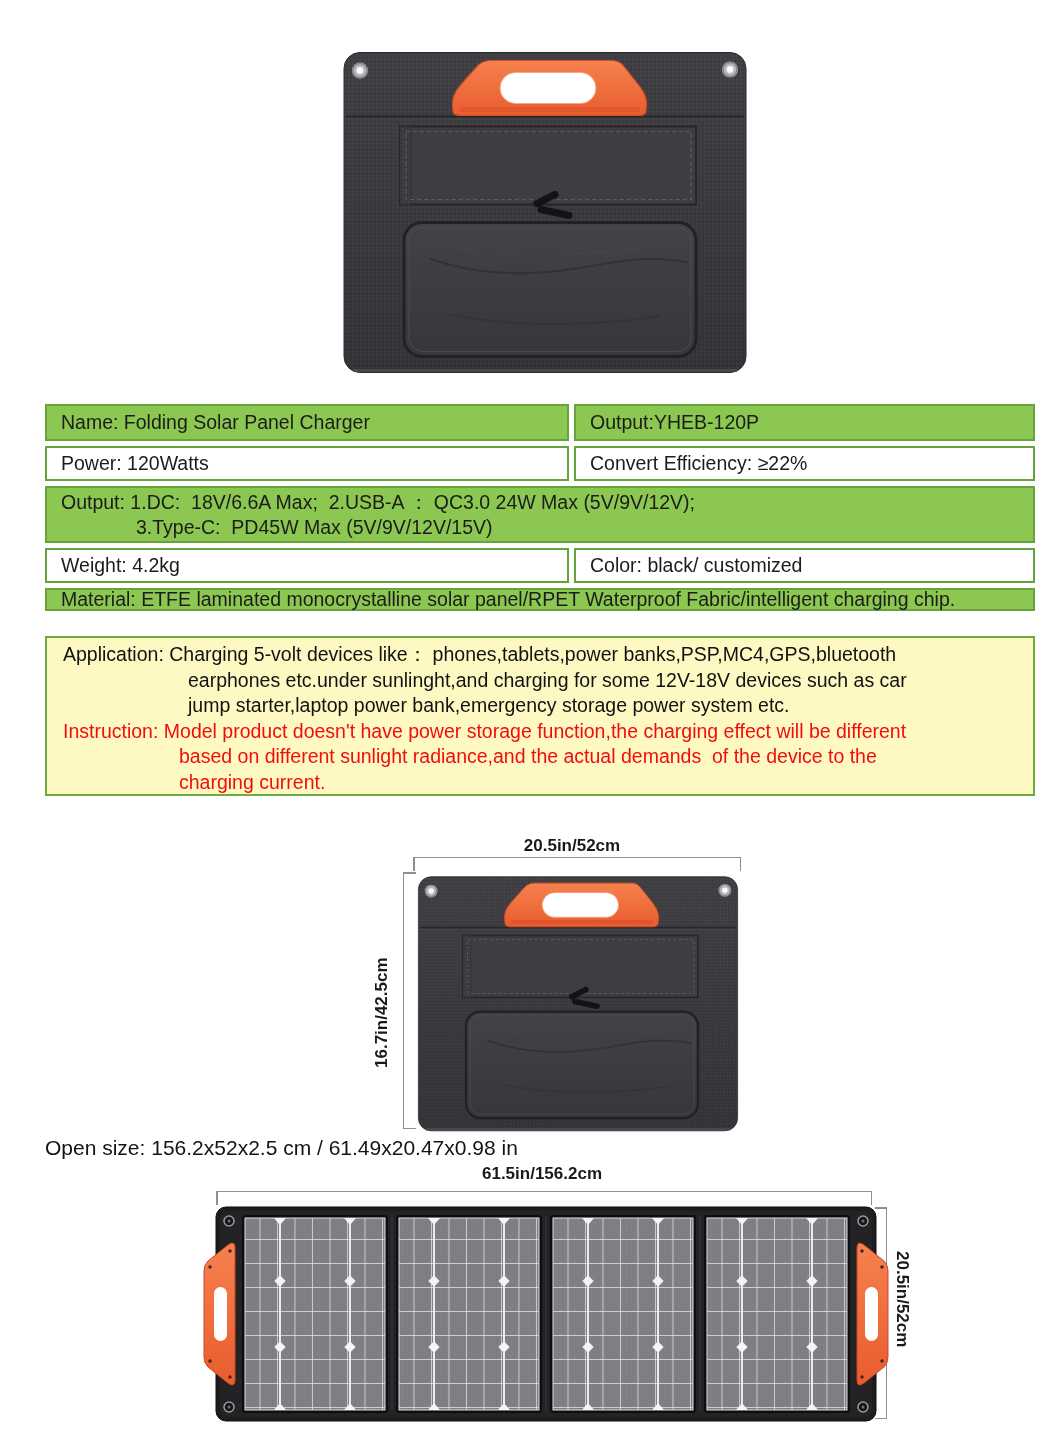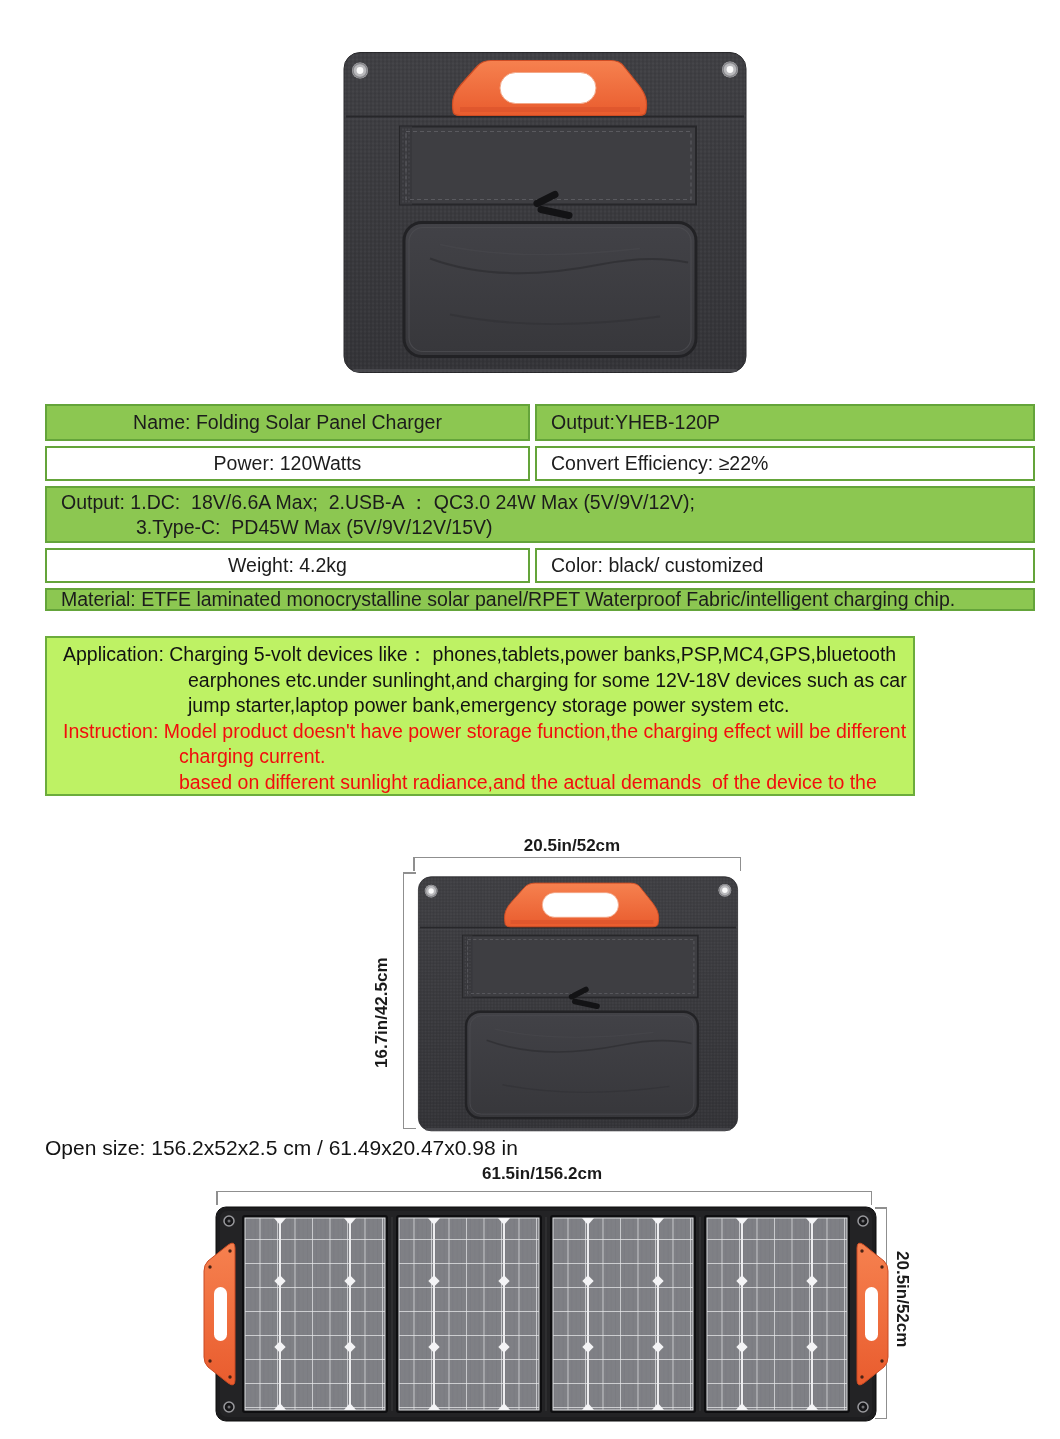--- a/index.html
+++ b/index.html
@@ -13,33 +13,33 @@
   #open-panel-photo{left:202px;top:1205px;width:688px;height:218px;}
 
   
   .spec-table{position:absolute;left:45px;top:404px;width:990px;display:flex;flex-direction:column;gap:5px;}
   .tr{display:flex;gap:5px;}
   .td{box-sizing:border-box;border:2px solid #64a43a;background:#ffffff;
       display:flex;flex-direction:column;justify-content:center;
       font-size:19.5px;line-height:25px;padding:0 14px;}
   .td .sp-text{white-space:pre;}
   .td.green{background:#8cc751;}
-  .td.c1{width:485px;flex:0 0 auto;text-align:center;}
+  .td.c1{width:524px;flex:0 0 auto;}
   .td.c2{flex:1 1 auto;}
   .td.span2{flex:1 1 auto;}
   .row-h1{height:37px;}
   .row-h2{height:35px;}
   .row-h3{height:57px;}
   .row-h4{height:35px;}
   .row-h5{height:23px;}
   .indent2{padding-left:75px;}
 
   
-  .app-box{position:absolute;left:45px;top:636px;width:870px;height:160px;
-           box-sizing:border-box;border:2px solid #6cac3c;background:#bef264;
+  .app-box{position:absolute;left:45px;top:636px;width:990px;height:160px;
+           box-sizing:border-box;border:2px solid #6cac3c;background:#fef9c3;
            padding:4px 16px 0 16px;}
   .app-line{font-size:19.5px;line-height:25.5px;white-space:pre;color:#121212;}
   .app-line.cont{padding-left:125px;}
   .app-line.red{color:#f20d0d;}
   .app-line.red.cont{padding-left:116px;}
 
   
   .size-label{position:absolute;left:45px;font-size:21px;color:#141414;}
   #folded-size-label{top:806px;}
   #open-size-label{top:1136px;}
@@ -191,22 +191,22 @@
           <span class="sp-text">Material: ETFE laminated monocrystalline solar panel/RPET Waterproof Fabric/intelligent charging chip.</span>
         </div>
     </div>
   </div>
 
   <div class="app-box">
     <div class="app-line">Application: Charging 5-volt devices like： phones,tablets,power banks,PSP,MC4,GPS,bluetooth</div>
     <div class="app-line cont">earphones etc.under sunlinght,and charging for some 12V-18V devices such as car</div>
     <div class="app-line cont">jump starter,laptop power bank,emergency storage power system etc.</div>
     <div class="app-line red">Instruction: Model product doesn't have power storage function,the charging effect will be different</div>
+    <div class="app-line red cont">based on different sunlight radiance,and the actual demands  of the device to the</div>
     <div class="app-line red cont">charging current.</div>
-    <div class="app-line red cont">based on different sunlight radiance,and the actual demands  of the device to the</div>
   </div>
 
 
   <div class="dim-label hcenter" style="left:572px;top:836px;">20.5in/52cm</div>
   <div class="hbracket" style="left:413px;top:857px;width:328px;">
     <span class="t" style="left:0;"></span>
       <span class="t" style="right:0;"></span>
   </div>
   <div class="vbracket" style="left:403px;top:872px;height:257px;">
     <span class="t" style="top:0;left:0;"></span>

